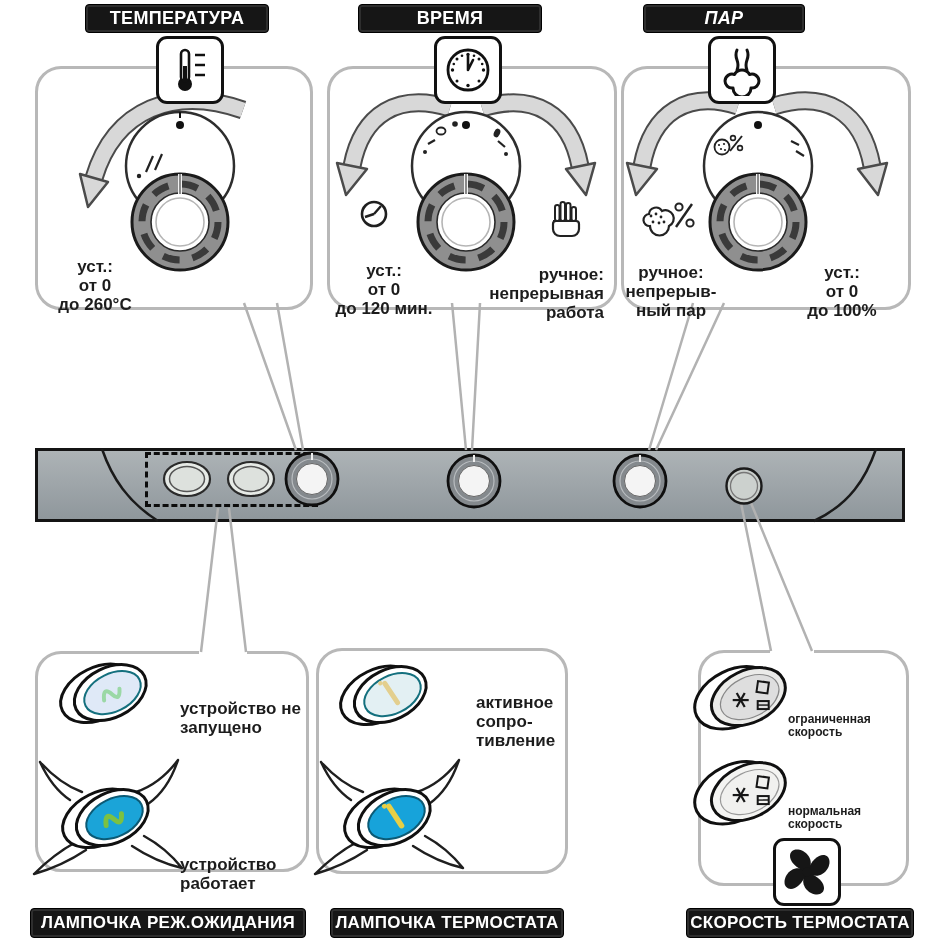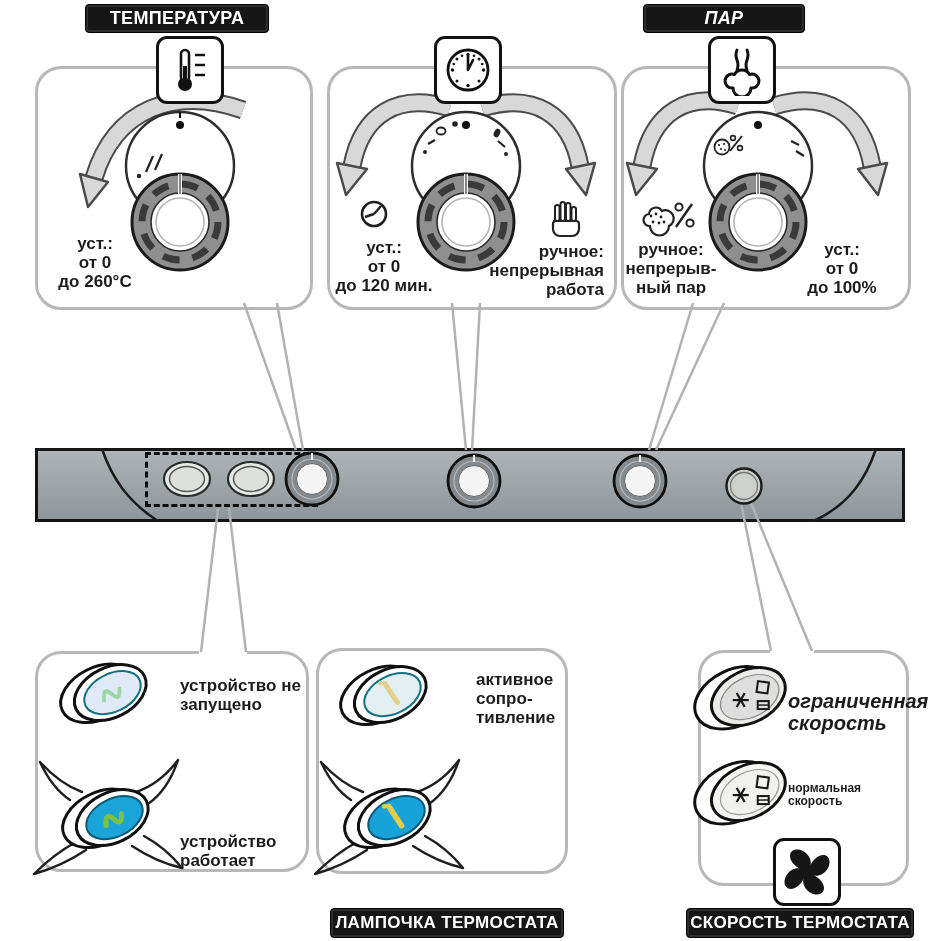--- a/index.html
+++ b/index.html
@@ -37,33 +37,33 @@
   #ib-steam{left:708px;top:36px;}
   #ib-fan{left:773px;top:838px;}
   
   .panel{position:absolute;left:35px;top:448px;width:870px;height:74px;
          background:linear-gradient(#adb3b6,#8f979c);
          border:3px solid #141414;z-index:2;box-sizing:border-box;}
   .dashedbox{position:absolute;left:145px;top:452px;width:173px;height:55px;
          border:3px dashed #0c0c0c;z-index:3;box-sizing:border-box;}
   
   .txt{position:absolute;color:#1c1c1c;font-weight:bold;font-size:17px;
-       line-height:1.12;white-space:pre-line;z-index:7;}
+       line-height:1.12;white-space:pre-line;z-index:7;margin-top:23px;}
   .txt.center{text-align:center;}
   .txt.right{text-align:right;}
   #t-temp-range{left:40px;top:234px;width:110px;}
   #t-time-range{left:330px;top:238px;width:108px;}
   #t-time-manual{left:476px;top:242px;width:128px;}
   #t-steam-manual{left:620px;top:240px;width:102px;}
   #t-steam-range{left:792px;top:240px;width:100px;}
   #t-standby-off{left:180px;top:676px;width:132px;}
   #t-standby-on{left:180px;top:832px;width:124px;}
   #t-thermo-off{left:476px;top:670px;width:112px;}
   #t-thermo-on{left:452px;top:782px;width:120px;}
-  #t-fan-limited{left:788px;top:690px;width:115px;font-size:20px;font-style:italic;}
+  #t-fan-limited{left:788px;top:690px;width:115px;font-size:12px;}
   #t-fan-normal{left:788px;top:782px;width:115px;font-size:12px;}
   svg.overlay{position:absolute;left:0;top:0;z-index:5;pointer-events:none;}
 </style>
 </head>
 <body>
 
 <div class="stage">
 
   <div class="bubble" id="bub-temp"></div>
   <div class="bubble" id="bub-time"></div>
@@ -314,21 +314,23 @@
         <path d="M0 0 C 9 -25, 28 -19, 21 -4 C 16 5, 6 6, 0 0 Z"></path>
         <path d="M0 0 C 9 -25, 28 -19, 21 -4 C 16 5, 6 6, 0 0 Z" transform="rotate(90)"></path>
         <path d="M0 0 C 9 -25, 28 -19, 21 -4 C 16 5, 6 6, 0 0 Z" transform="rotate(180)"></path>
         <path d="M0 0 C 9 -25, 28 -19, 21 -4 C 16 5, 6 6, 0 0 Z" transform="rotate(270)"></path>
         <circle r="4.5"></circle>
       </g>
     </svg>
   </div>
 
   <div class="bar top" id="bar-temp">ТЕМПЕРАТУРА</div>
+  <div class="bar top" id="bar-time">ВРЕМЯ</div>
   <div class="bar top" id="bar-steam">ПАР</div>
+  <div class="bar bottom" id="bar-standby">ЛАМПОЧКА РЕЖ.ОЖИДАНИЯ</div>
   <div class="bar bottom" id="bar-thermostat">ЛАМПОЧКА ТЕРМОСТАТА</div>
   <div class="bar bottom" id="bar-fan">СКОРОСТЬ ТЕРМОСТАТА</div>
 
   <div class="txt center" id="t-temp-range">уст.:
 от 0
 до 260°C</div>
   <div class="txt center" id="t-time-range">уст.:
 от 0
 до 120 мин.</div>
   <div class="txt right" id="t-time-manual">ручное:

